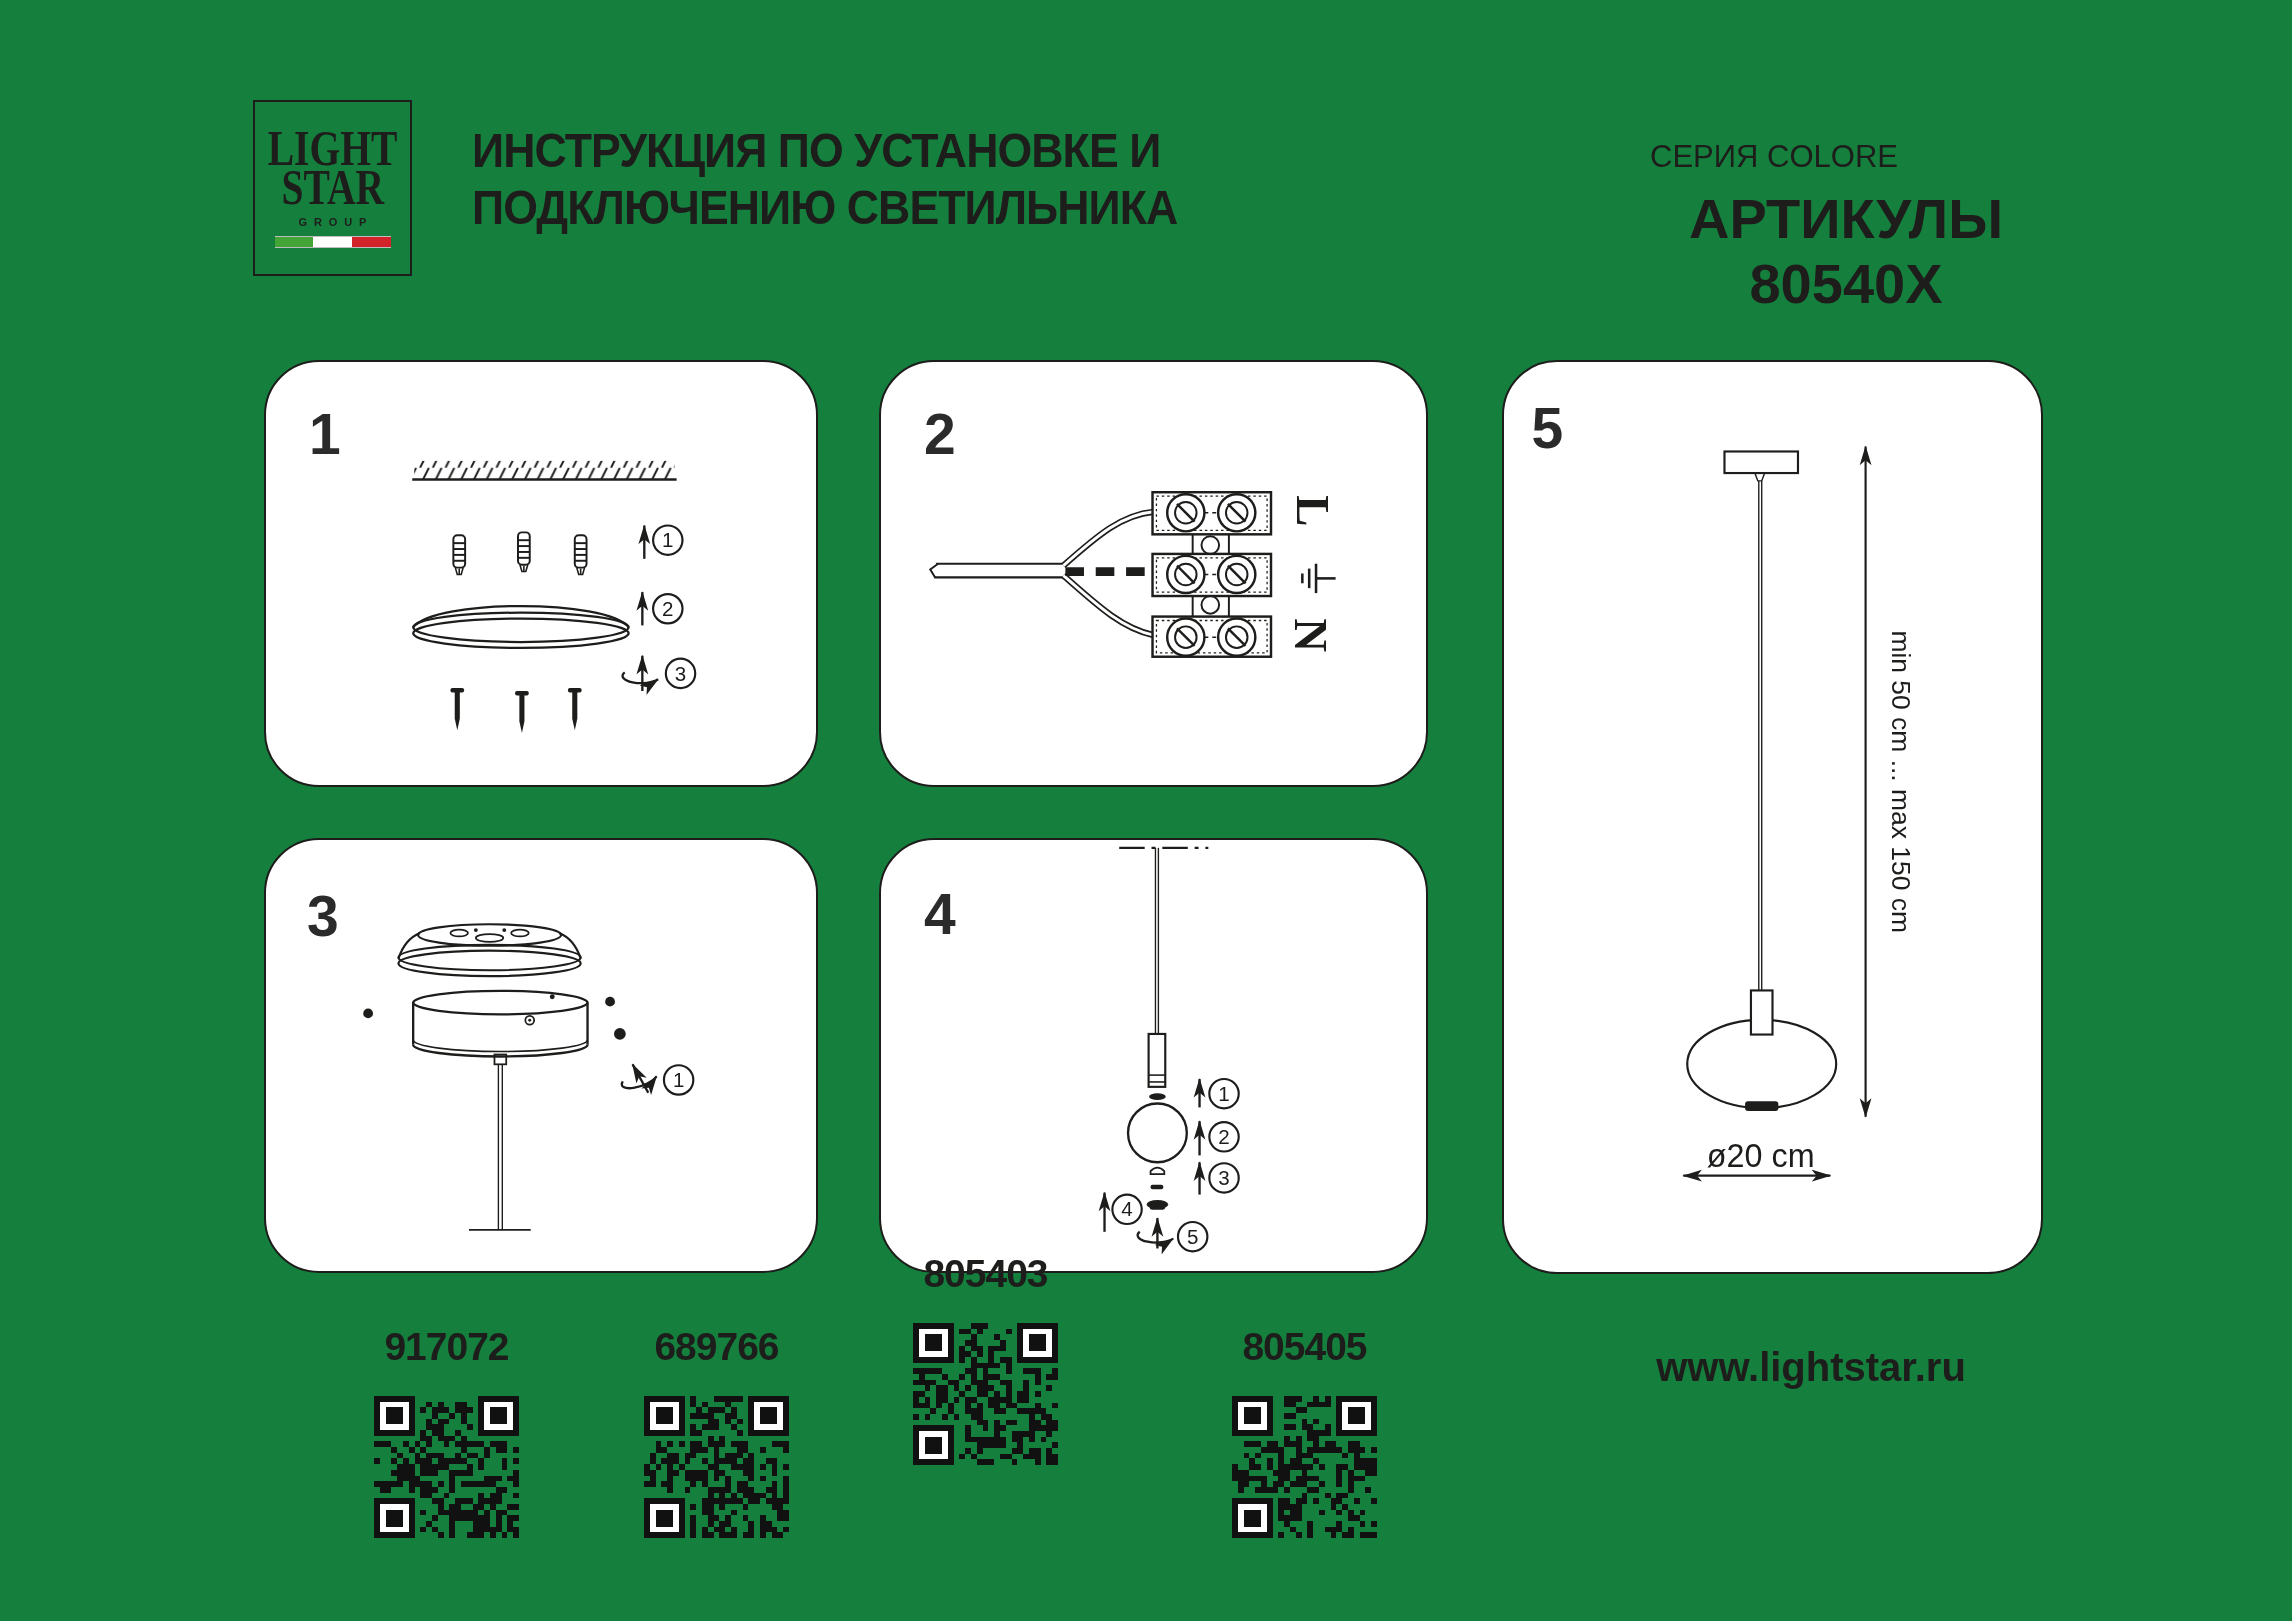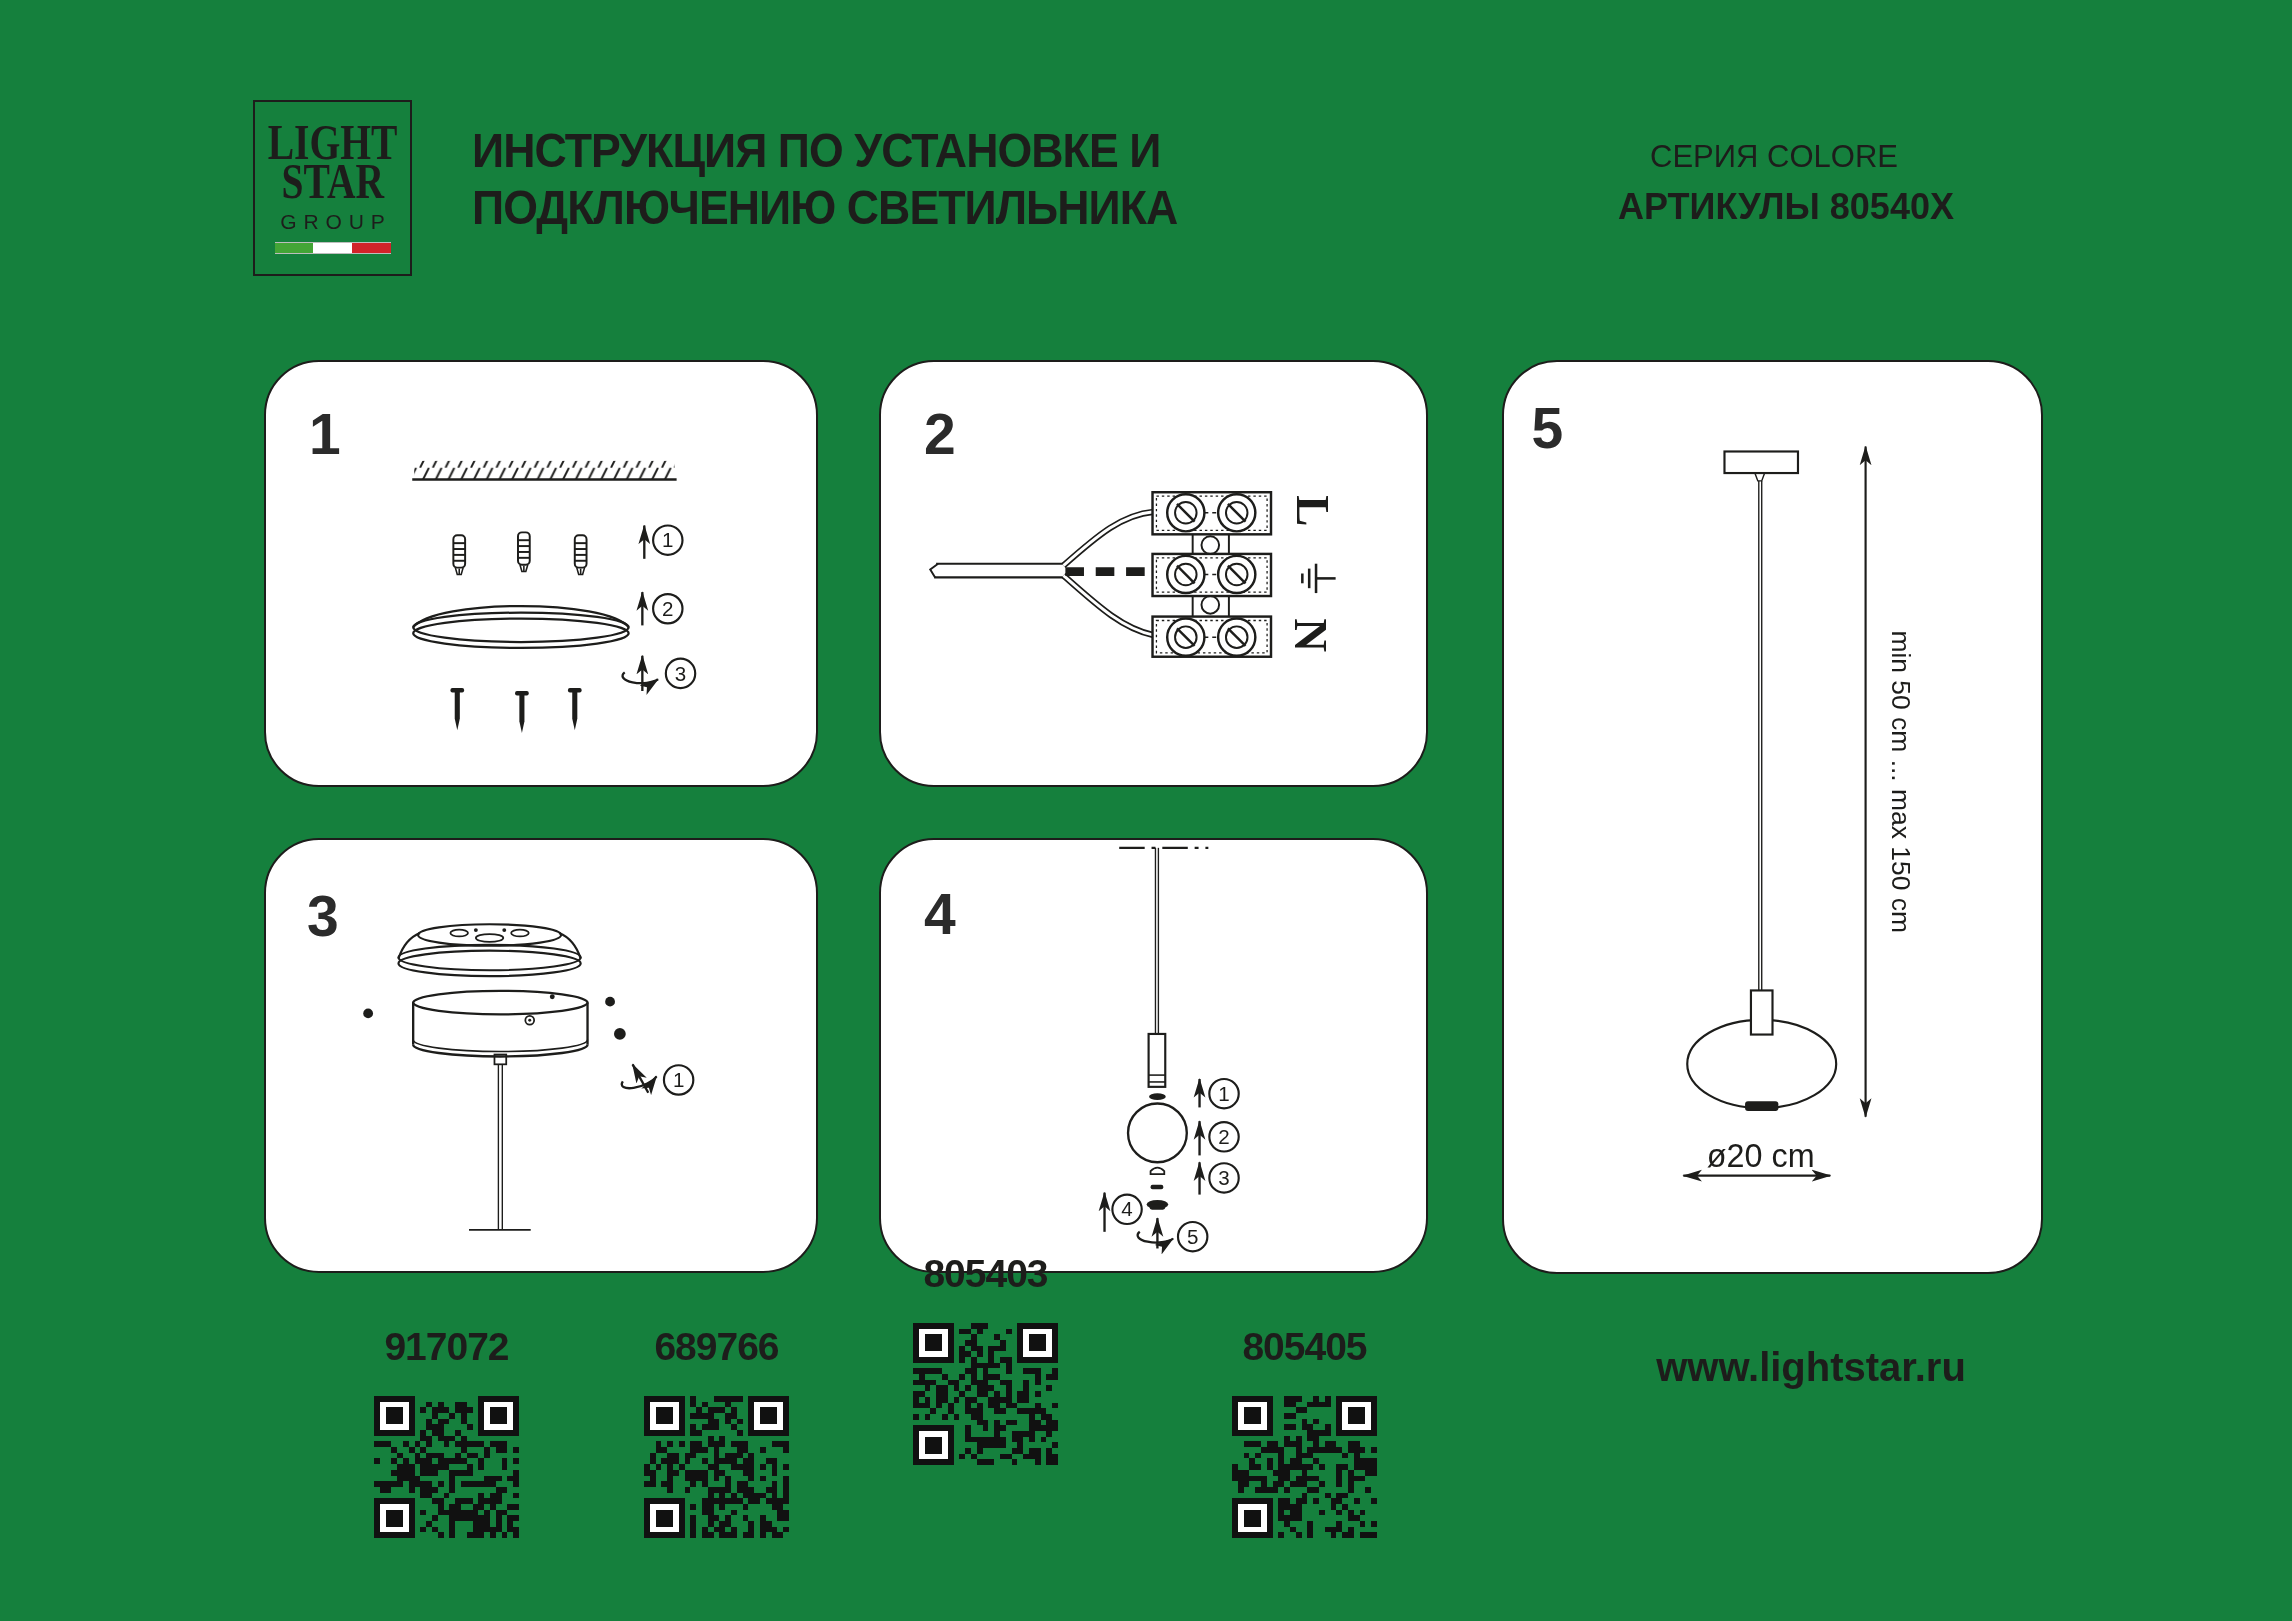--- a/index.html
+++ b/index.html
@@ -5,27 +5,27 @@
   html,body{margin:0;padding:0;background:#888;}
   .page{position:relative;width:2293px;height:1621px;background:#15803d;overflow:hidden;
         font-family:"Liberation Sans",sans-serif;color:#1d1d1b;}
   .abs{position:absolute;}
 
   
   .logo-box{left:253px;top:100px;width:155px;height:172px;border:2px solid #1d1d1b;
             display:flex;flex-direction:column;align-items:center;justify-content:center;}
   .logo-word{font-family:"Liberation Serif",serif;font-weight:700;font-size:43px;line-height:39px;
              letter-spacing:0;transform:scale(.92,1.18);}
-  .logo-group{font-size:21px;letter-spacing:6.9px;margin:9.8px 0 0 6.9px;font-weight:400;}
+  .logo-group{font-size:11px;letter-spacing:6.9px;margin:9.8px 0 0 6.9px;font-weight:700;}
   .logo-flag{width:116px;height:9.8px;display:flex;margin-top:7.8px;border-top:1px solid #bdbdbd;border-bottom:1px solid #bdbdbd;}
   .logo-flag div{flex:1;}
   .title{left:472px;top:122px;width:784px;font-weight:700;font-size:48px;line-height:57px;
          letter-spacing:-1px;transform:scaleX(.93);transform-origin:left top;white-space:nowrap;}
   .series{left:1588px;top:139px;width:372px;text-align:center;font-weight:400;font-size:31px;}
-  .articles{left:1600px;top:186px;width:372px;text-align:center;font-weight:700;font-size:36px;}
+  .articles{left:1660px;top:186px;width:372px;text-align:center;font-weight:700;font-size:56px;}
 
   
   .panel{border:2.5px solid #1d1d1b;border-radius:55px;background:#fff;}
   .p1{left:264px;top:360px;width:550px;height:423px;}
   .p2{left:879px;top:360px;width:545px;height:423px;}
   .p3{left:264px;top:838px;width:550px;height:431px;}
   .p4{left:879px;top:838px;width:545px;height:431px;}
   .p5{left:1502px;top:360px;width:537px;height:910px;}
   .panel-num{position:absolute;font-size:57px;font-weight:700;color:#2b2b2b;}
   .panel svg{position:absolute;left:0;top:0;}

